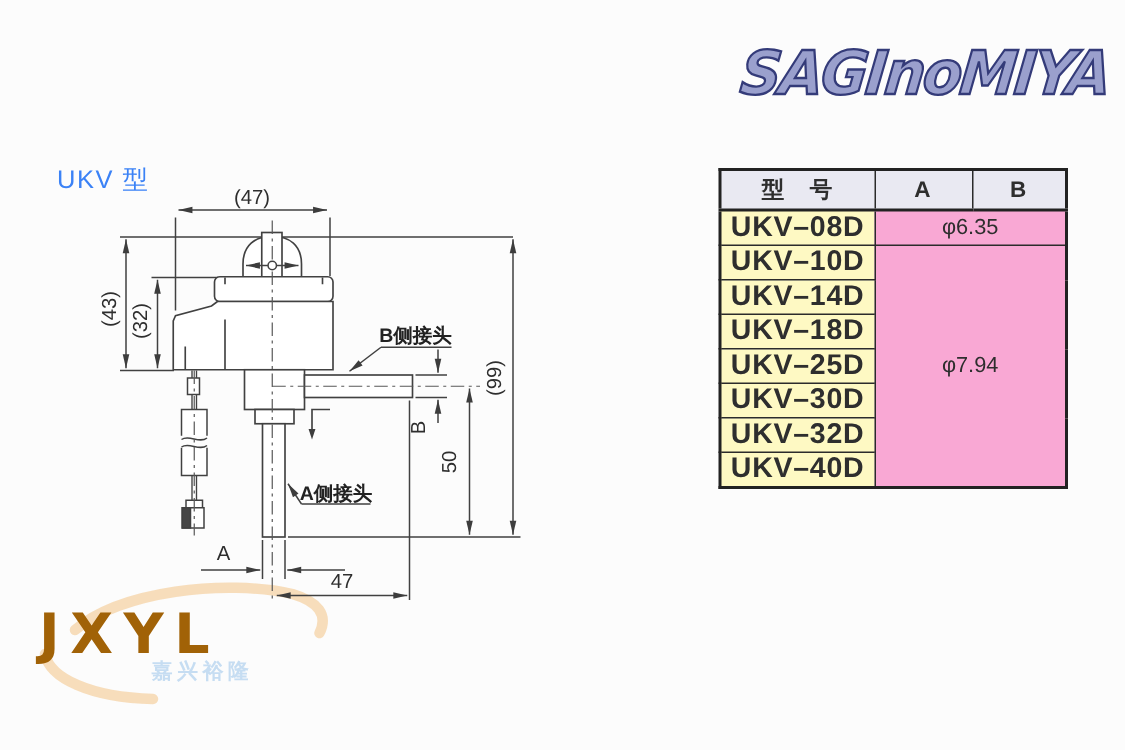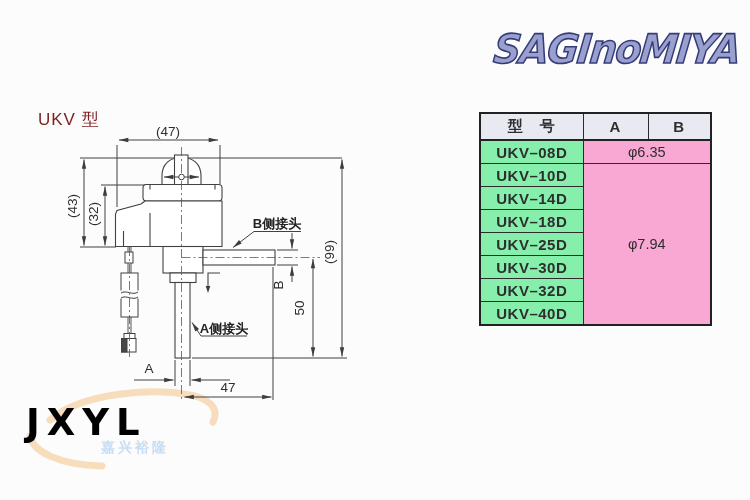--- a/index.html
+++ b/index.html
@@ -20,21 +20,21 @@
     font-size:38px;line-height:1;
     color:#9aa0cd;
     -webkit-text-stroke:1.5px #343b79;
     letter-spacing:-1.5px;
     transform:skewX(-6deg) scaleY(1.06);
     white-space:nowrap;
   }
   
   .drawing-title{
     position:absolute;left:38px;top:108px;
-    font-size:17px;font-weight:500;color:#7f1d1d;letter-spacing:1px;
+    font-size:17px;font-weight:500;color:#3b82f6;letter-spacing:1px;
   }
   
   svg.drawing{position:absolute;left:0;top:0;z-index:2;}
   .dimtext{font-family:"Liberation Sans","DejaVu Sans",sans-serif;font-size:13.5px;fill:#2e2e2e;}
   .cntext{font-family:"Liberation Sans","DejaVu Sans",sans-serif;font-size:13px;font-weight:bold;fill:#222;}
   
   .spec-table-wrap{position:absolute;left:479px;top:112px;z-index:3;}
   table.spec{
     border-collapse:collapse;table-layout:fixed;width:233px;
     border:2px solid #222;
@@ -42,31 +42,31 @@
   }
   table.spec th,table.spec td{
     border:1px solid #2b2b2b;text-align:center;vertical-align:middle;
     padding:0;
   }
   table.spec th{
     height:25px;background:#e9e9f2;font-size:15px;font-weight:bold;
     border-bottom:2px solid #222;letter-spacing:1px;
   }
   td.model{
-    height:22px;background:#86efac;font-size:15px;font-weight:bold;
+    height:22px;background:#fef9c3;font-size:19px;font-weight:bold;
     letter-spacing:.5px;
   }
   td.val{background:#f9a8d4;font-size:14.5px;font-weight:normal;}
   td.thick-bottom{border-bottom:2px solid #222;}
   
   .watermark{position:absolute;left:0;top:380px;width:320px;height:120px;z-index:0;}
   .wm-latin{
     position:absolute;left:26px;top:24px;
     font-family:"DejaVu Sans","Liberation Sans",sans-serif;
-    font-weight:bold;font-size:37px;line-height:1;color:#000000;letter-spacing:7px;
+    font-weight:bold;font-size:37px;line-height:1;color:#a16207;letter-spacing:7px;
   }
   .wm-cn{
     position:absolute;left:101px;top:60px;
     font-weight:bold;font-size:14px;line-height:1;color:#c6ddf2;letter-spacing:3px;
   }
 </style>
 </head>
 <body>
 
 <div class="watermark">

